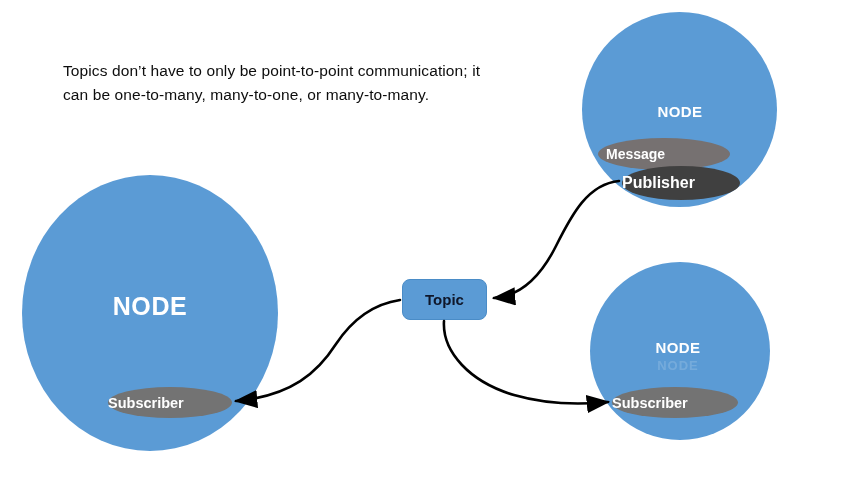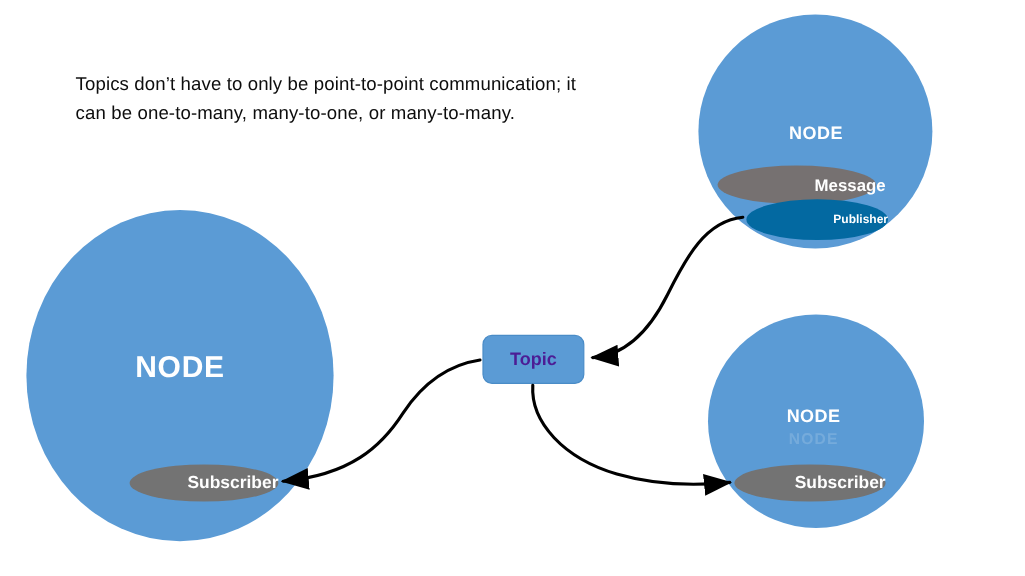--- a/index.html
+++ b/index.html
@@ -65,27 +65,27 @@
     white-space: nowrap;
     letter-spacing: 1px;
   }
 
   
   .pill {
     position: absolute;
     border-radius: 50%;
     display: flex;
     align-items: center;
-    justify-content: flex-end;
+    justify-content: flex-start;
     color: #ffffff;
     font-weight: bold;
     white-space: nowrap;
   }
   .pill-sub  { background: #737373; font-size: 14.5px; }
-  .pill-pub  { background: #0369a1; font-size: 10px; }
+  .pill-pub  { background: #404040; font-size: 16px; }
   .pill-msg  { background: #767171; font-size: 14px; }
 
   #sub-left   { left: 108px; top: 387px; width: 124px; height: 31px; }
   #sub-right  { left: 612px; top: 387px; width: 126px; height: 31px; }
   #publisher  { left: 622px; top: 166px; width: 118px; height: 34px; }
   #message    { left: 598px; top: 138px; width: 132px; height: 32px; }
   #message span { position: relative; left: 8px; }
 
   
   #topic-box {
@@ -93,21 +93,21 @@
     left: 402px;
     top: 279px;
     width: 85px;
     height: 41px;
     background: #5b9bd5;
     border: 1.5px solid #4a8cc7;
     border-radius: 8px;
     display: flex;
     align-items: center;
     justify-content: center;
-    color: #4c1d95;
+    color: #0f172a;
     font-weight: bold;
     font-size: 15px;
     box-sizing: border-box;
   }
 
   
   #connectors {
     position: absolute;
     left: 0;
     top: 0;

